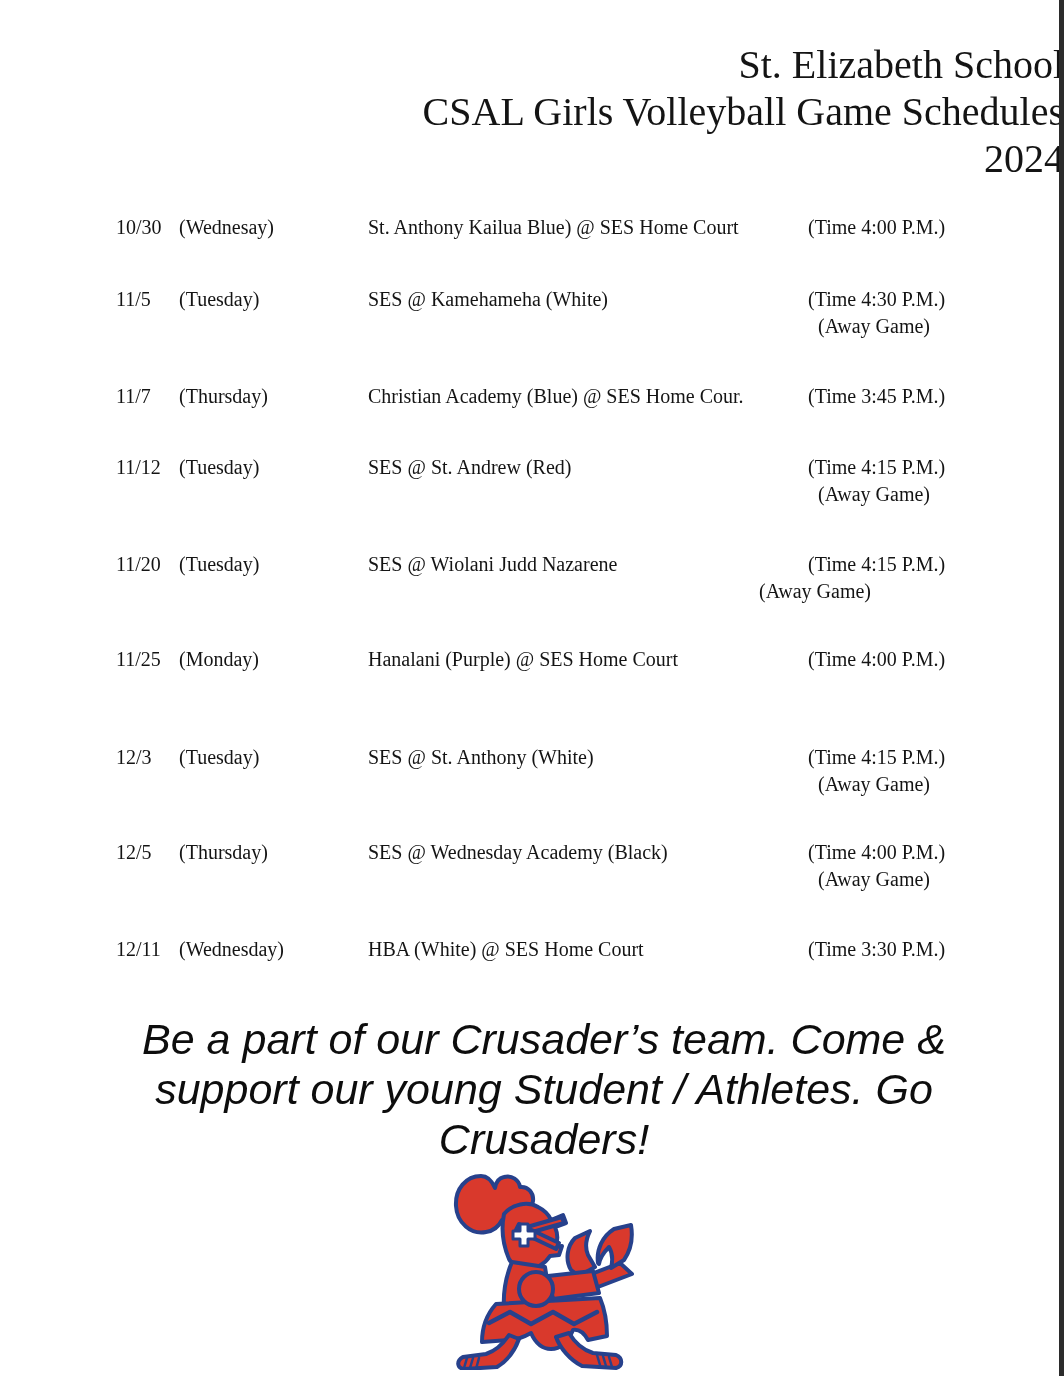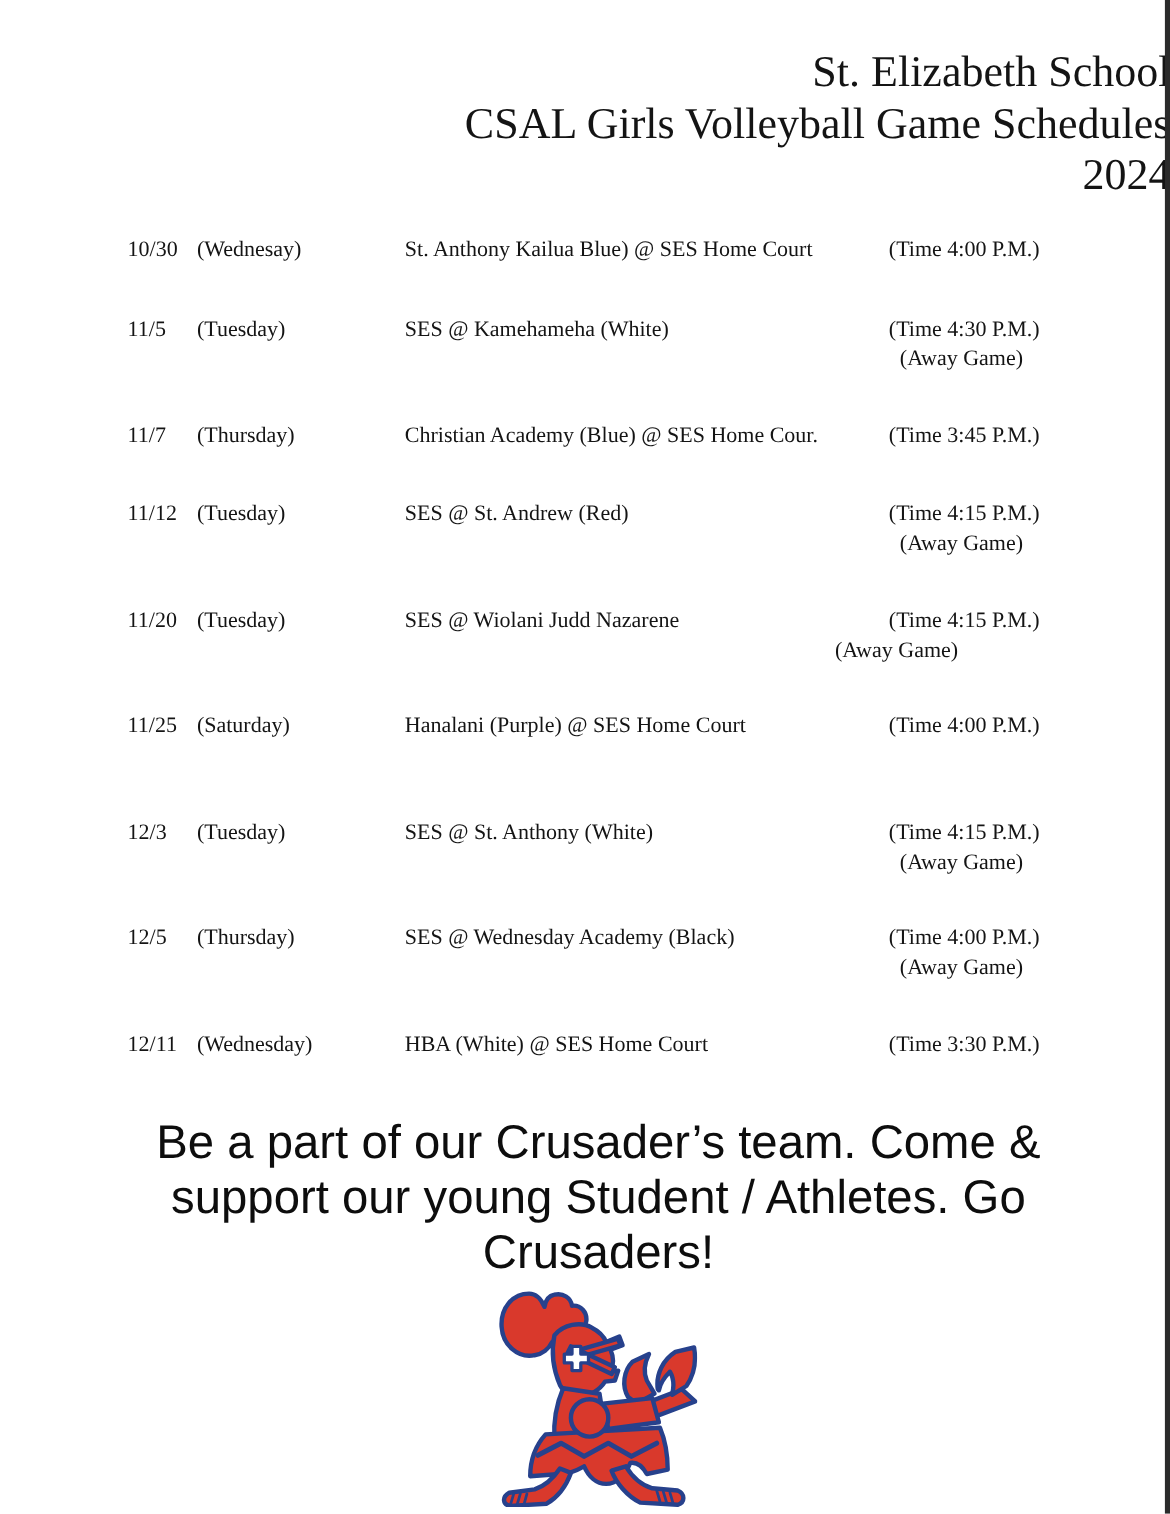--- a/index.html
+++ b/index.html
@@ -28,20 +28,21 @@
   .c-time{left:787px;}
   .c-away{left:797px;top:27px !important;}
   .c-away.away-left{left:738px;}
   
   .message{
     position:absolute;top:1014px;left:94px;width:900px;
     text-align:center;
     font-family:"Liberation Sans","DejaVu Sans",sans-serif;
     font-size:43px;line-height:50px;
     color:#0d0d0d;
+    font-style:italic;
   }
   
   .logo{position:absolute;left:452px;top:1172px;width:182px;height:198px;}
   
   .scan-edge{position:absolute;top:0;right:0;width:5px;height:1376px;}
 </style>
 </head>
 <body>
 
 <div class="page">
@@ -85,21 +86,21 @@
   <div class="row" style="top:551px">
     <span class="c-date">11/20</span>
     <span class="c-day">(Tuesday)</span>
     <span class="c-match">SES @ Wiolani Judd Nazarene</span>
     <span class="c-time">(Time 4:15 P.M.)</span>
     <span class="c-away away-left">(Away Game)</span>
   </div>
 
   <div class="row" style="top:646px">
     <span class="c-date">11/25</span>
-    <span class="c-day">(Saturday)</span>
+    <span class="c-day">(Monday)</span>
     <span class="c-match">Hanalani (Purple) @ SES Home Court</span>
     <span class="c-time">(Time 4:00 P.M.)</span>
   </div>
 
   <div class="row" style="top:744px">
     <span class="c-date">12/3</span>
     <span class="c-day">(Tuesday)</span>
     <span class="c-match">SES @ St. Anthony (White)</span>
     <span class="c-time">(Time 4:15 P.M.)</span>
     <span class="c-away">(Away Game)</span>

